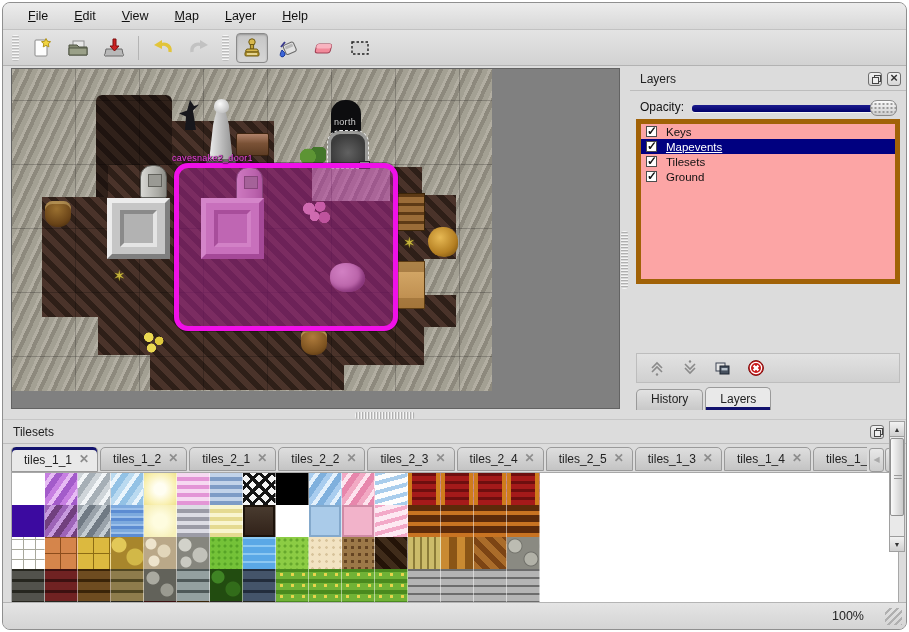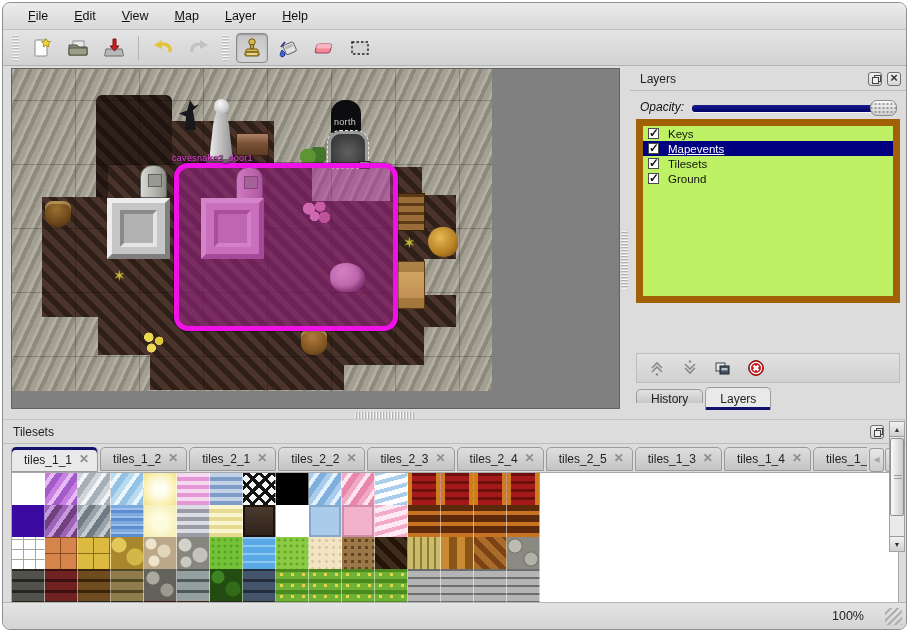--- a/index.html
+++ b/index.html
@@ -102,36 +102,36 @@
   
   #layers-panel { position:absolute; left:627px; top:64px; width:276px; height:345px; }
   .panel-titlebar { position:relative; height:24px; border-bottom:1px solid #bdbdbd; display:flex; align-items:center; }
   .panel-title { font-size:12px; color:#222; padding-left:10px; flex:1; }
   .win-btn { width:14px; height:14px; border:1px solid #6f6f6f; border-radius:3px; background:linear-gradient(#f2f2f2,#d6d6d6);
     margin-right:5px; position:relative; }
   .float-btn::after { content:""; position:absolute; left:3px; top:4px; width:5px; height:5px; border:1px solid #444; background:#eee; }
   .float-btn::before { content:""; position:absolute; left:5px; top:2px; width:5px; height:5px; border:1px solid #444; }
   .close-btn::after { content:"×"; position:absolute; left:0; top:-3px; width:100%; text-align:center; font-size:13px; font-weight:bold; color:#333; }
   #opacity-row { position:absolute; left:0; top:28px; width:100%; height:24px; }
-  #opacity-label { position:absolute; left:10px; top:5px; font-size:12px; color:#111;font-style:italic; }
+  #opacity-label { position:absolute; left:10px; top:5px; font-size:12px; color:#111; }
   #opacity-track { position:absolute; left:62px; top:10px; width:204px; height:7px; border-radius:3px;
     background:linear-gradient(#1c1c8e,#00006a); box-shadow:0 1px 0 rgba(255,255,255,.7); }
   #opacity-handle { position:absolute; left:240px; top:5px; width:27px; height:16px; border-radius:7px;
     border:1px solid #8b8b8b; background:linear-gradient(#fafafa,#cecece);
     background-image:radial-gradient(circle,#9a9a9a .8px,transparent 1px),linear-gradient(#fafafa,#cecece); background-size:4px 4px,100% 100%; background-position:center; }
-  #layer-list { position:absolute; left:6px; top:52px; width:264px; height:184px; background:#bef264; border:7px solid #a16207; overflow:hidden; }
+  #layer-list { position:absolute; left:6px; top:52px; width:264px; height:165px; background:#fca5a5; border:5px solid #a16207; overflow:hidden; }
   .layer-row { display:flex; align-items:center; height:15px; padding-left:5px; font-size:11.5px; color:#111; }
   .layer-row.selected { background:#000080; color:#fff;text-decoration:underline; }
   .chk { width:11px; height:11px; background:#fff; border:1px solid #4c4c4c; margin-right:9px; position:relative; flex:0 0 auto; }
   .chk.on::after { content:"✓"; position:absolute; left:0px; top:-3px; font-size:12px; font-weight:bold; color:#111; }
   #layer-btnbar { position:absolute; left:6px; top:286px; width:264px; height:30px; background:linear-gradient(#e2e2e2,#d0d0d0);
     border:1px solid #bdbdbd; display:flex; align-items:center; gap:9px; padding-left:8px; }
   .lyr-btn { width:24px; height:24px; display:flex; align-items:center; justify-content:center; border-radius:3px; }
   #panel-tabs { position:absolute; left:6px; top:322px; height:23px; display:flex; }
-  .ptab { height:14px; padding:2px 14px 0; font-size:12px; color:#222; border:1px solid #9a9a9a; border-bottom:none;
+  .ptab { height:21px; padding:2px 14px 0; font-size:12px; color:#222; border:1px solid #9a9a9a; border-bottom:none;
     border-radius:5px 5px 0 0; background:linear-gradient(#e2e2e2,#c8c8c8); margin-right:2px; }
   .ptab.active { background:#e9e9e9; height:23px; margin-top:-2px; padding-top:4px; box-shadow:inset 0 -3px 0 #12126e; }
   
   #tilesets-panel { position:absolute; left:0px; top:416px; width:905px; height:186px; border-top:1px solid #c6c6c6; }
   #ts-tabs { position:absolute; left:8px; top:27px; height:25px; display:flex; width:856px; overflow:hidden; }
   .ts-tab { height:24px; padding:4px 8px 0 12px; font-size:12px; color:#222; border:1px solid #9a9a9a;
     border-radius:5px 5px 0 0; background:linear-gradient(#dedede,#c4c4c4); margin-right:2px; white-space:nowrap; display:flex; gap:7px; align-items:flex-start; }
   .ts-tab.active { background:#e9e9e9; box-shadow:inset 0 3px 0 #12126e; margin-top:-1px; height:26px; padding-top:6px; }
   .tab-x { color:#8d8d8d; font-weight:bold; font-size:12px; line-height:1; }
   .ts-scroll { position:absolute; top:28px; width:15px; height:24px; border:1px solid #9a9a9a; background:linear-gradient(#e8e8e8,#cccccc);

